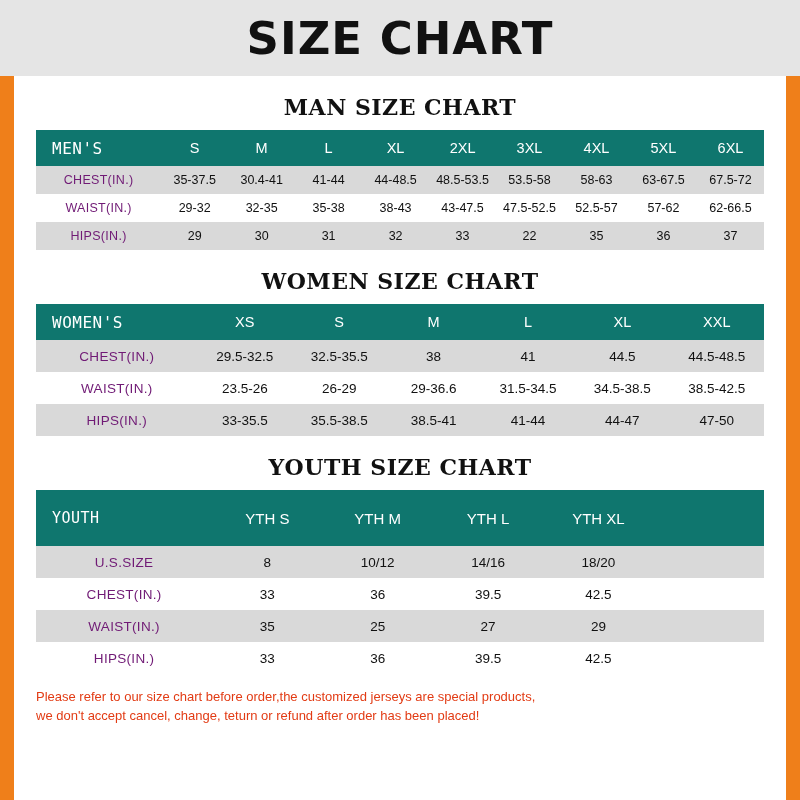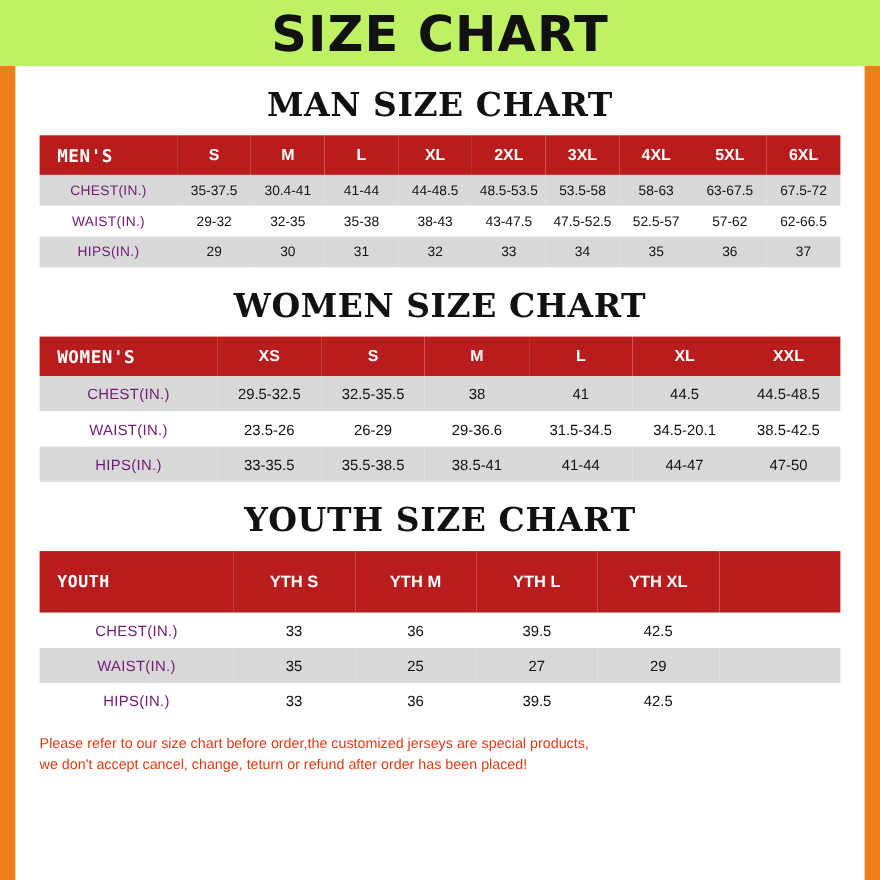--- a/index.html
+++ b/index.html
@@ -18,22 +18,22 @@
     width: 800px;
     height: 800px;
     background: #ffffff;
     box-sizing: border-box;
     border-left: 14px solid #ef7f1a;
     border-right: 14px solid #ef7f1a;
     display: flex;
     flex-direction: column;
   }
   .banner {
-    background: #bef264;
-    height: 60px;
+    background: #e5e5e5;
+    height: 76px;
     display: flex;
     align-items: center;
     justify-content: center;
     margin: 0 -14px;
   }
   .banner-title {
     font-family: "DejaVu Sans", sans-serif;
     font-weight: bold;
     font-size: 45px;
     letter-spacing: 1px;
@@ -43,43 +43,43 @@
     flex: 1;
     padding: 0 22px;
     box-sizing: border-box;
     display: flex;
     flex-direction: column;
   }
   .section-title {
     text-align: center;
     font-family: "DejaVu Serif", serif;
     font-weight: bold;
-    font-size: 30px;
+    font-size: 22px;
     color: #111111;
     margin: 18px 0 10px 0;
     letter-spacing: 0.5px;
   }
   table.chart {
     width: 100%;
     border-collapse: collapse;
     table-layout: fixed;
   }
   table.chart th, table.chart td {
     text-align: center;
     font-size: 12.5px;
     color: #111111;
     padding: 0;
     height: 30px;
     vertical-align: middle;
     font-family: "Liberation Sans", sans-serif;
   }
   table.chart thead th {
-    background: #b91c1c;
+    background: #0f766e;
     color: #ffffff;
-    font-weight: bold;
+    font-weight: normal;
     font-size: 14.5px;
     height: 36px;
   }
   table.chart thead th.corner {
     font-family: "DejaVu Sans Mono", monospace;
     font-size: 16px;
     letter-spacing: 0.5px;
     text-align: left;
     padding-left: 16px;
   }
@@ -176,21 +176,21 @@
           <td>57-62</td>
           <td>62-66.5</td>
         </tr>
         <tr class="odd">
           <td class="rowhead">HIPS(IN.)</td>
           <td>29</td>
           <td>30</td>
           <td>31</td>
           <td>32</td>
           <td>33</td>
-          <td>34</td>
+          <td>22</td>
           <td>35</td>
           <td>36</td>
           <td>37</td>
         </tr>
       </tbody>
     </table>
 
     <div class="section-title">WOMEN SIZE CHART</div>
     <table class="chart women">
       <thead>
@@ -213,21 +213,21 @@
           <td>41</td>
           <td>44.5</td>
           <td>44.5-48.5</td>
         </tr>
         <tr class="even">
           <td class="rowhead">WAIST(IN.)</td>
           <td>23.5-26</td>
           <td>26-29</td>
           <td>29-36.6</td>
           <td>31.5-34.5</td>
-          <td>34.5-20.1</td>
+          <td>34.5-38.5</td>
           <td>38.5-42.5</td>
         </tr>
         <tr class="odd">
           <td class="rowhead">HIPS(IN.)</td>
           <td>33-35.5</td>
           <td>35.5-38.5</td>
           <td>38.5-41</td>
           <td>41-44</td>
           <td>44-47</td>
           <td>47-50</td>
@@ -241,20 +241,28 @@
         <tr>
           <th class="corner" style="width:22%">YOUTH</th>
           <th>YTH S</th>
           <th>YTH M</th>
           <th>YTH L</th>
           <th>YTH XL</th>
           <th></th>
         </tr>
       </thead>
       <tbody>
+        <tr class="odd">
+          <td class="rowhead">U.S.SIZE</td>
+          <td>8</td>
+          <td>10/12</td>
+          <td>14/16</td>
+          <td>18/20</td>
+          <td></td>
+        </tr>
         <tr class="even">
           <td class="rowhead">CHEST(IN.)</td>
           <td>33</td>
           <td>36</td>
           <td>39.5</td>
           <td>42.5</td>
           <td></td>
         </tr>
         <tr class="odd">
           <td class="rowhead">WAIST(IN.)</td>

